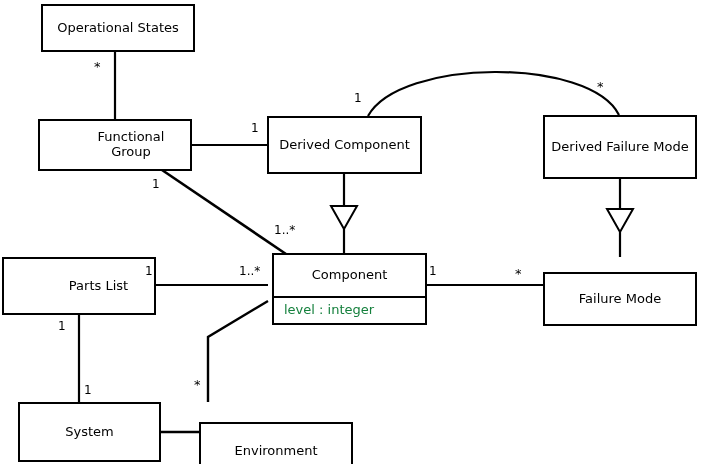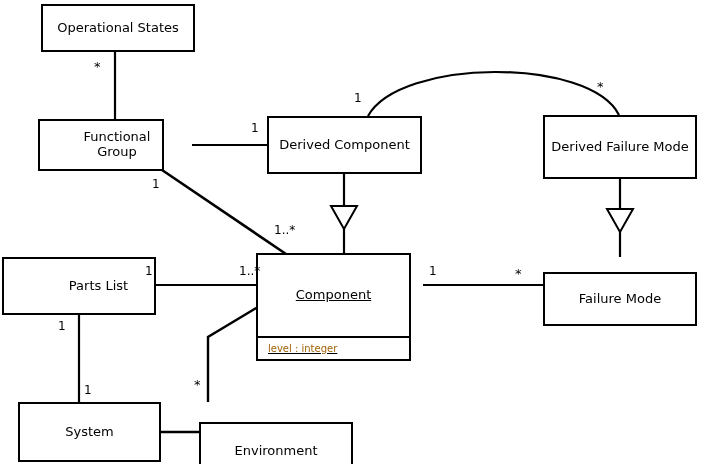--- a/index.html
+++ b/index.html
@@ -49,22 +49,22 @@
     align-items: center;
     justify-content: center;
     font-size: 13px;
     color: #000000;
     line-height: 1.15;
     text-align: center;
     padding: 0 4px;
   }
   .uml-attrs {
     border-top: 2px solid #000000;
-    font-size: 10px;
-    color: #a16207;
+    font-size: 13px;
+    color: #15803d;
     padding: 5px 0 5px 10px;
     line-height: 1.15;
   }
   .uml-attr {
     white-space: nowrap;
   }
   .mult {
     position: absolute;
     font-size: 12px;
     color: #000000;
@@ -107,37 +107,37 @@
 
     <polyline points="268,301 208,337 208,402" stroke-width="2.4"></polyline>
 
     <line x1="155" y1="432" x2="199" y2="432" stroke-width="2.4"></line>
   </svg>
 
   <div class="uml-class" style="left:41px; top:4px; width:154px; height:48px;">
     <div class="uml-name">Operational States</div>
   </div>
 
-  <div class="uml-class" style="left:38px; top:119px; width:126px; height:52px;padding-left:32px;">
+  <div class="uml-class" style="left:38px; top:119px; width:154px; height:52px;padding-left:32px;">
     <div class="uml-name">Functional Group</div>
   </div>
 
   <div class="uml-class" style="left:267px; top:116px; width:155px; height:58px;">
     <div class="uml-name">Derived Component</div>
   </div>
 
   <div class="uml-class" style="left:543px; top:115px; width:154px; height:64px;">
     <div class="uml-name">Derived Failure Mode</div>
   </div>
 
   <div class="uml-class" style="left:2px; top:257px; width:154px; height:58px;padding-left:39px;">
     <div class="uml-name">Parts List</div>
   </div>
 
-  <div class="uml-class" style="left:256px; top:253px; width:155px; height:108px;text-decoration:underline;">
+  <div class="uml-class" style="left:272px; top:253px; width:155px; height:72px;">
     <div class="uml-name">Component</div>
     <div class="uml-attrs">
       <div class="uml-attr">level : integer</div>
     </div>
   </div>
 
   <div class="uml-class" style="left:543px; top:272px; width:154px; height:54px;">
     <div class="uml-name">Failure Mode</div>
   </div>
 

